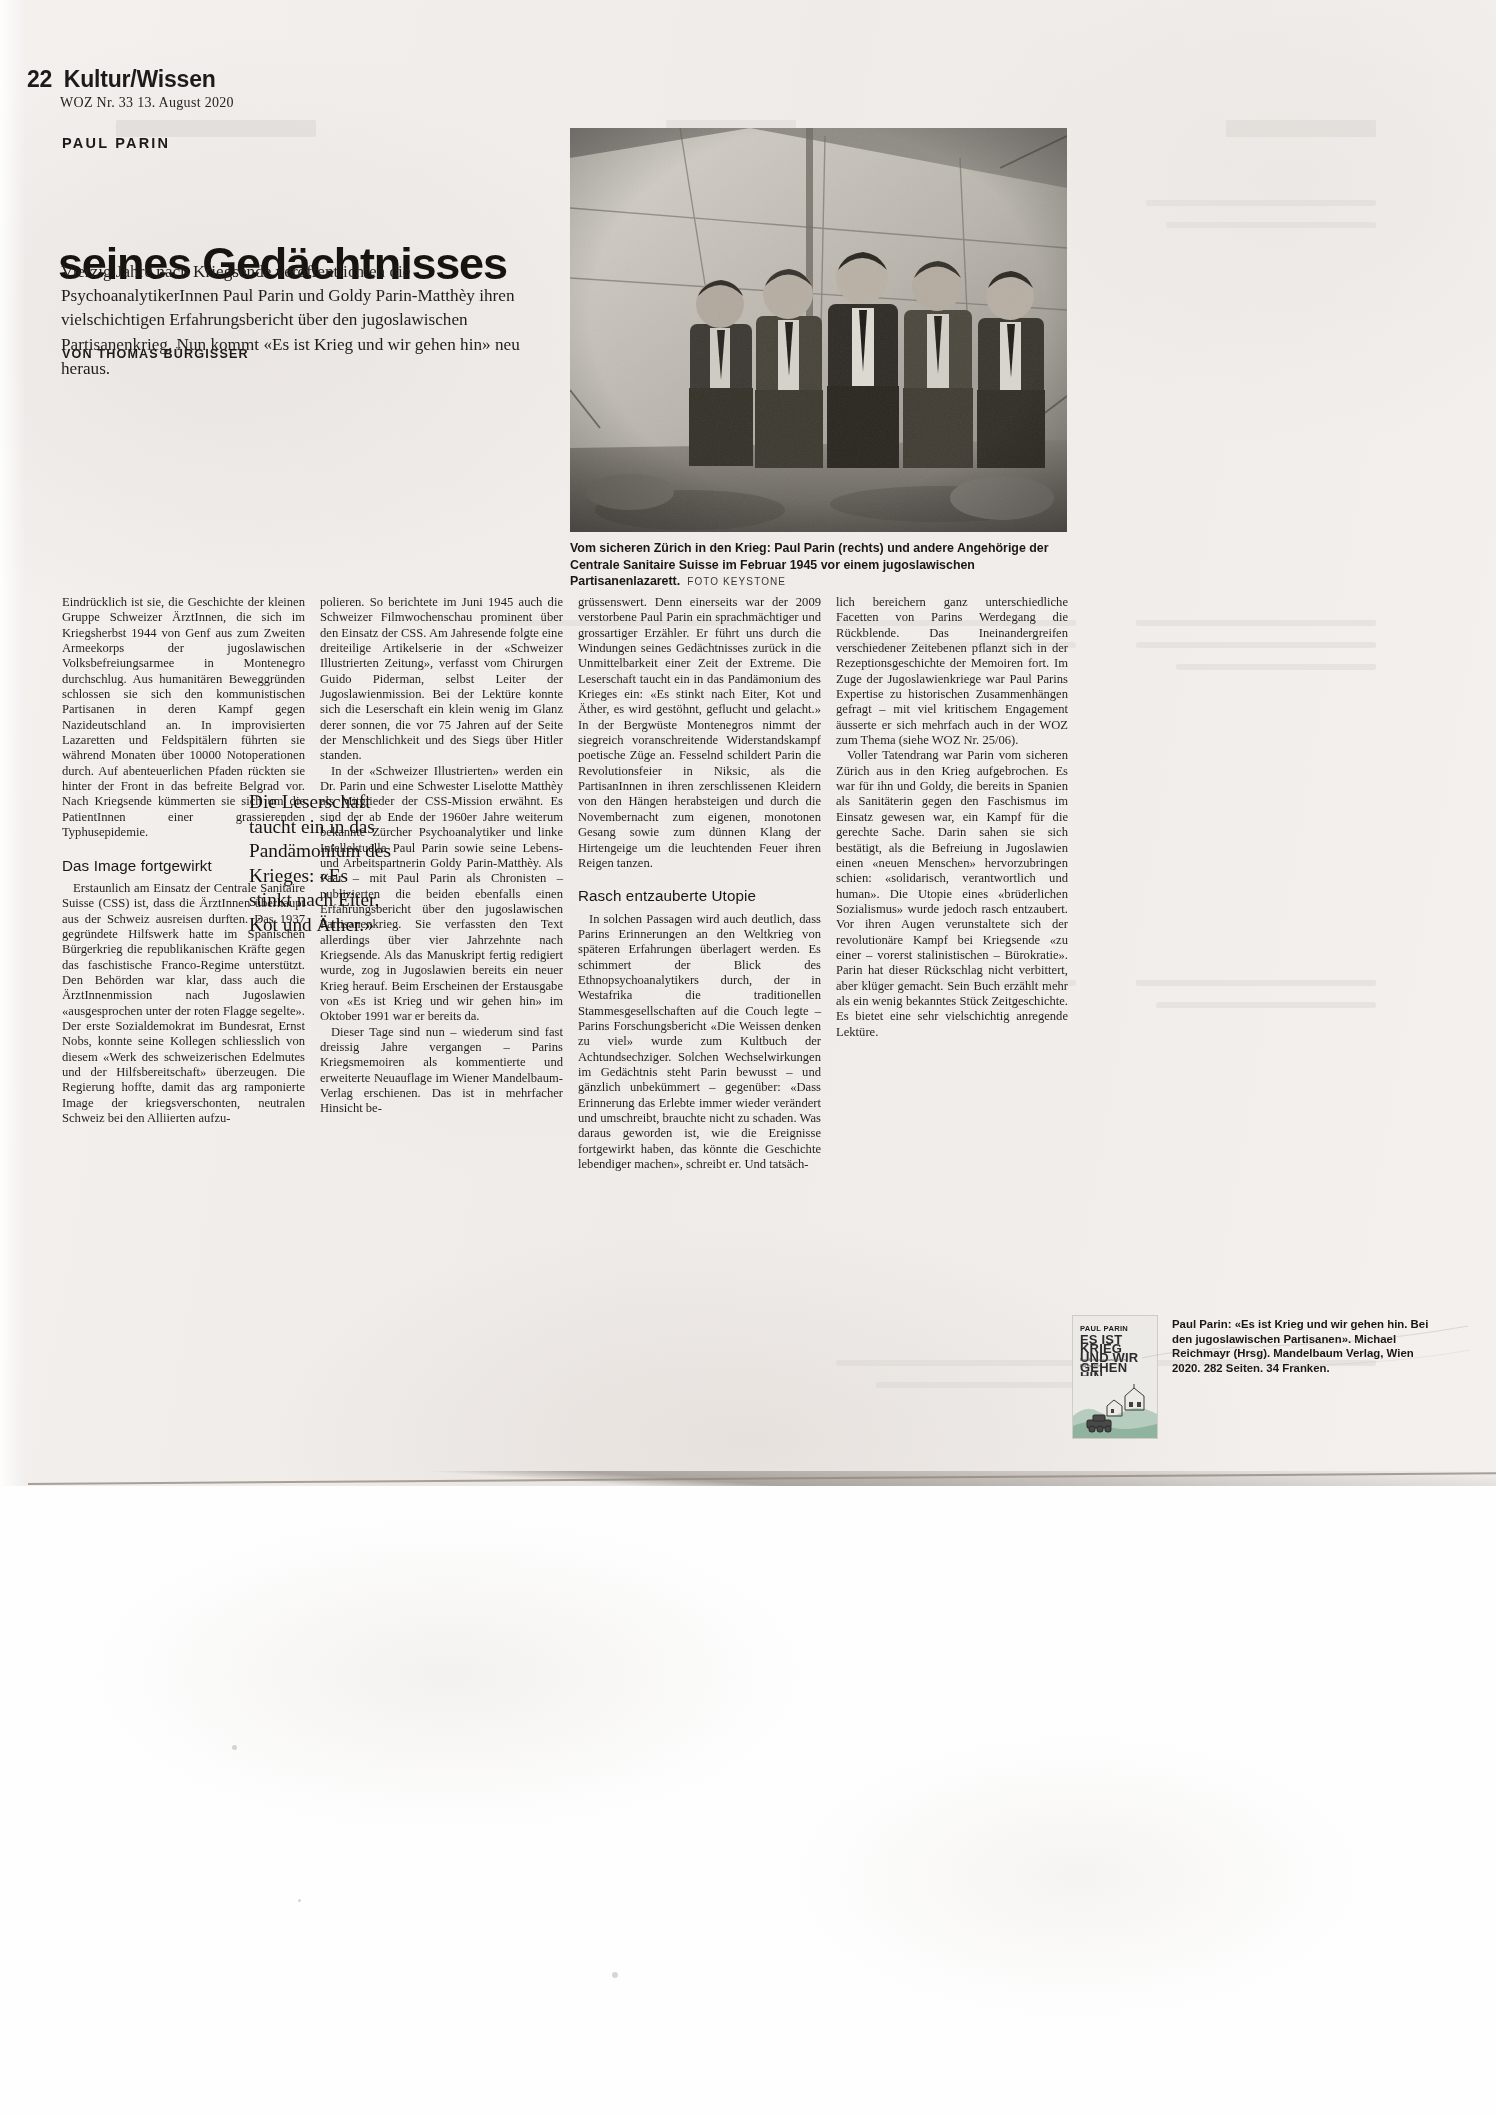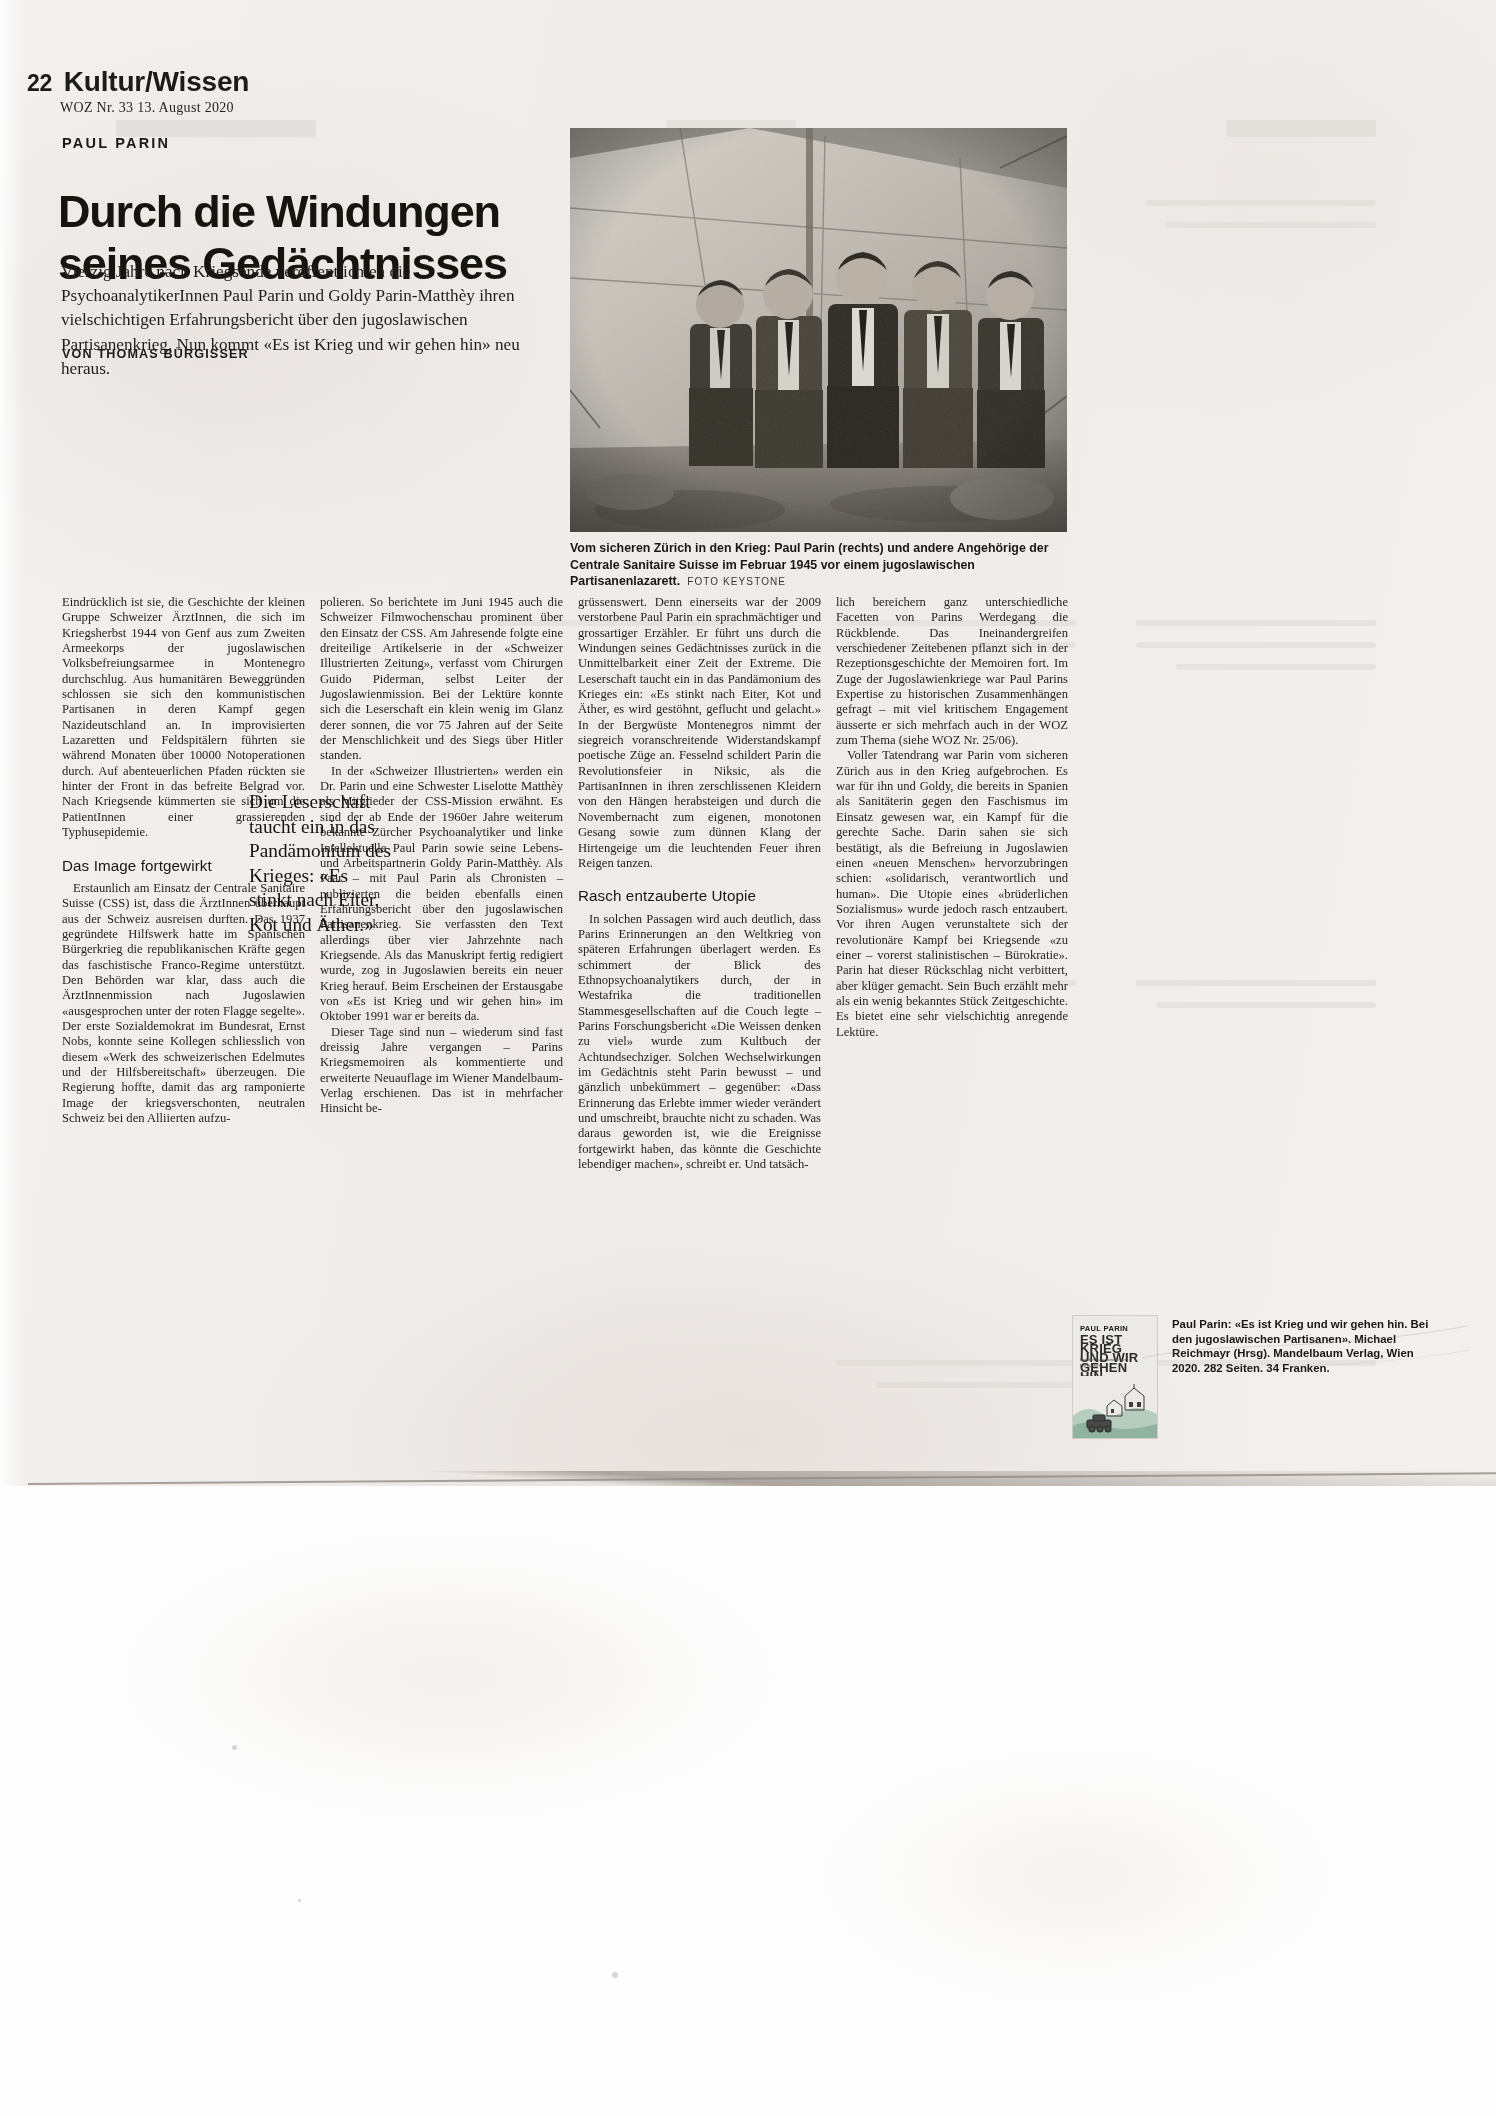--- a/index.html
+++ b/index.html
@@ -141,21 +141,21 @@
   }
   .mast-pagenum {
     font-family: "Liberation Sans", sans-serif;
     font-weight: bold;
     font-size: 23px;
     letter-spacing: -0.4px;
   }
   .mast-section {
     font-family: "Liberation Sans", sans-serif;
     font-weight: bold;
-    font-size: 28px;
+    font-size: 23px;
     letter-spacing: -0.2px;
     text-align: center;
   }
   .mast-issue {
     margin-left: 33px;
     margin-top: 2px;
     font-family: "Liberation Serif", serif;
     font-size: 14px;
     letter-spacing: .3px;
     color: #262422;
@@ -394,21 +394,21 @@
   <div id="masthead">
     <div class="mast-row">
       <span class="mast-pagenum">22</span>
       <span class="mast-section">Kultur/Wissen</span>
     </div>
     <div class="mast-issue">WOZ  Nr. 33  13. August 2020</div>
   </div>
 
   <div id="kicker">PAUL PARIN</div>
   <h1 id="headline">
-    <span>Durch die Windungen</span><br>
+    <br>
     <span>seines Gedächtnisses</span>
   </h1>
   <div id="lead">Vierzig Jahre nach Kriegsende veröffentlichten die PsychoanalytikerInnen Paul Parin und Goldy Parin-Matthèy ihren vielschichtigen Erfahrungsbericht über den jugoslawischen Partisanenkrieg. Nun kommt «Es ist Krieg und wir gehen hin» neu heraus.</div>
   <div id="byline">VON THOMAS BÜRGISSER</div>
 
   <div id="photo-wrap">
     <svg id="photo-canvas" viewBox="0 0 497 404" preserveAspectRatio="none">
       <defs>
         <linearGradient id="skyG" x1="0" y1="0" x2="0" y2="1">
           <stop offset="0%" stop-color="#8e8a84"></stop>

